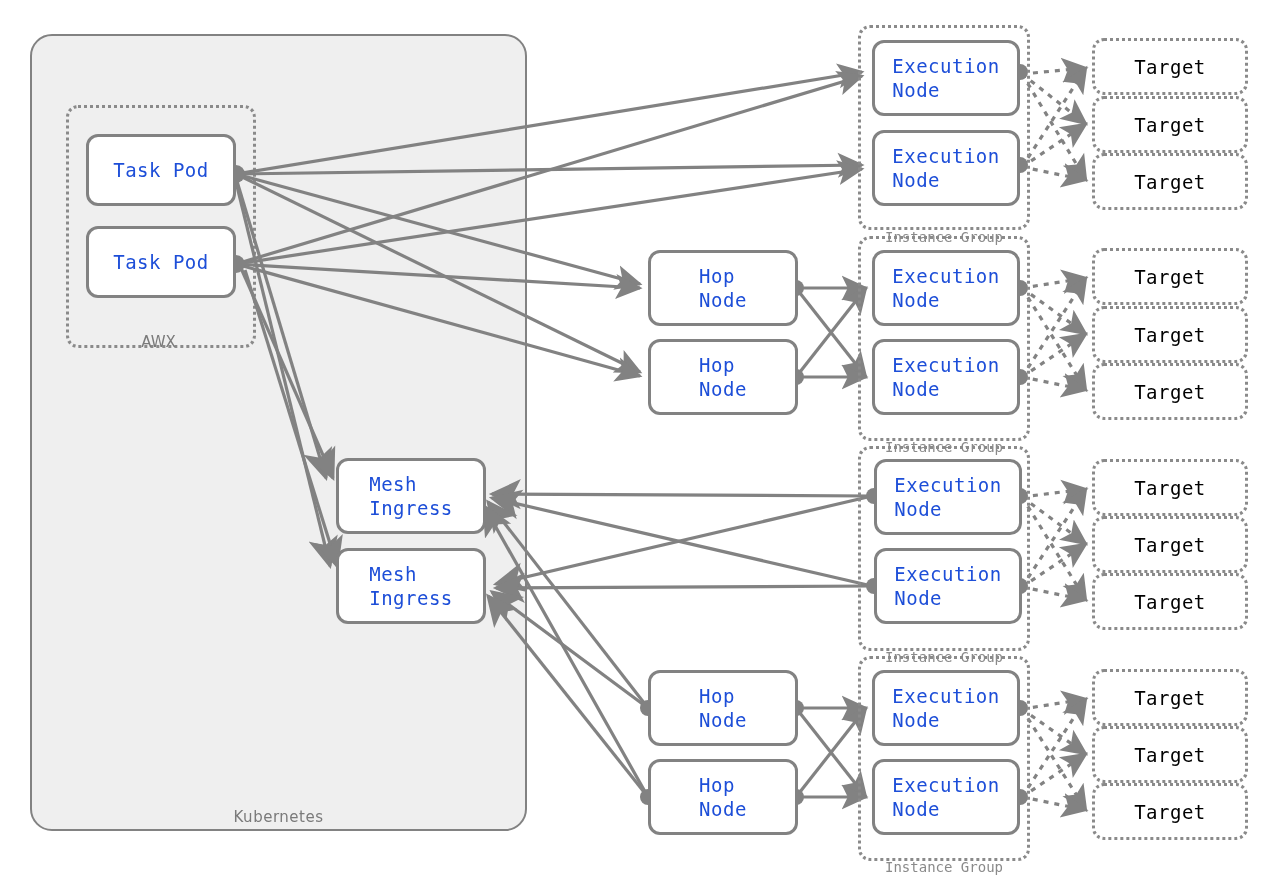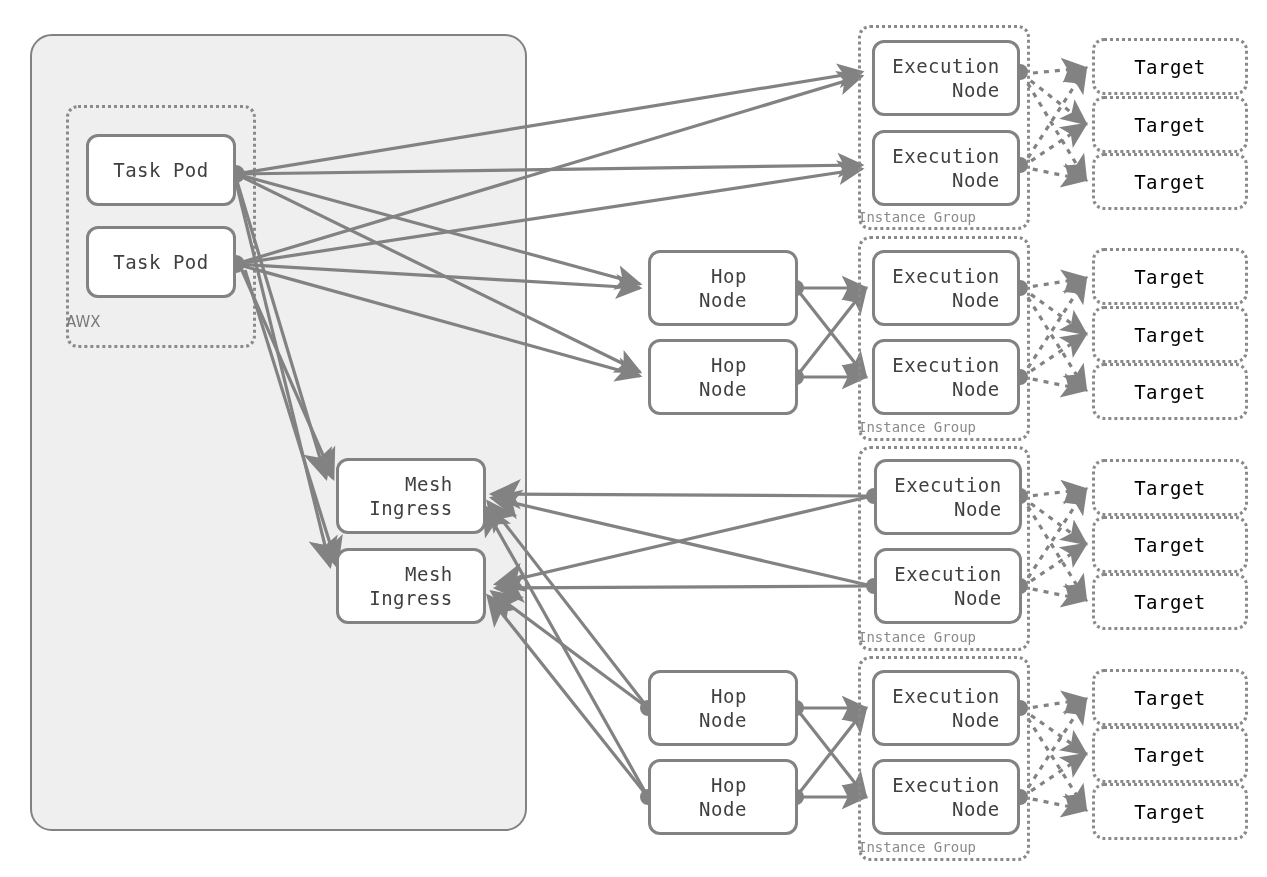--- a/index.html
+++ b/index.html
@@ -9,40 +9,41 @@
   svg#wires{position:absolute;left:0;top:0;width:1267px;height:877px;overflow:visible;}
 
   .k8s-panel{position:absolute;background:#efefef;border:2px solid #828282;
              border-radius:22px;box-sizing:border-box;}
   .k8s-label{position:absolute;font-family:"DejaVu Sans",sans-serif;font-size:15px;
              color:#7a7a7a;text-align:center;letter-spacing:.5px;}
 
   .dotted-group{position:absolute;border:3px dotted #8a8a8a;border-radius:12px;
                 box-sizing:border-box;background:transparent;}
   .group-caption{position:absolute;font-family:"DejaVu Sans Mono",monospace;
-                 font-size:14px;color:#8a8a8a;white-space:nowrap;}
+                 font-size:14px;color:#8a8a8a;text-align:center;white-space:nowrap;margin-top:20px;}
   .awx-caption{font-family:"DejaVu Sans",sans-serif;font-size:15px;color:#7a7a7a;}
 
   .node{position:absolute;background:#ffffff;border:3px solid #828282;
         border-radius:12px;box-sizing:border-box;display:flex;align-items:center;
-        justify-content:center;text-align:right;color:#404040;font-size:19px;
+        justify-content:center;text-align:left;color:#1d4ed8;font-size:19px;
         line-height:1.28;font-family:"DejaVu Sans Mono",monospace;letter-spacing:.5px;}
   .node span{display:block;white-space:pre-line;}
 
   .target-box{position:absolute;border:3px dotted #8a8a8a;border-radius:12px;
               box-sizing:border-box;background:transparent;display:flex;
               align-items:center;justify-content:center;color:#000000;font-size:19px;
               font-family:"DejaVu Sans Mono",monospace;letter-spacing:.5px;}
 </style>
 </head>
 <body>
 
 <div id="stage">
 
   <div class="k8s-panel" style="left:30px;top:34px;width:497px;height:797px;"></div>
+  <div class="k8s-label" style="left:30px;top:808px;width:497px;">Kubernetes</div>
 
   <div class="dotted-group" style="left:66px;top:105px;width:190px;height:243px;"></div>
   <div class="group-caption awx-caption" style="left:66px;top:313px;width:185px;">AWX</div>
 
   <svg id="wires" viewBox="0 0 1267 877">
     <defs>
       <marker id="ah" markerWidth="9" markerHeight="9" refX="7.6" refY="4.5" orient="auto" markerUnits="strokeWidth">
         <path d="M0,0.6 L8.4,4.5 L0,8.4 L1.9,4.5 Z" fill="#828282"></path>
       </marker>
       <marker id="ahd" markerWidth="11" markerHeight="11" refX="9" refY="5.5" orient="auto" markerUnits="strokeWidth">

